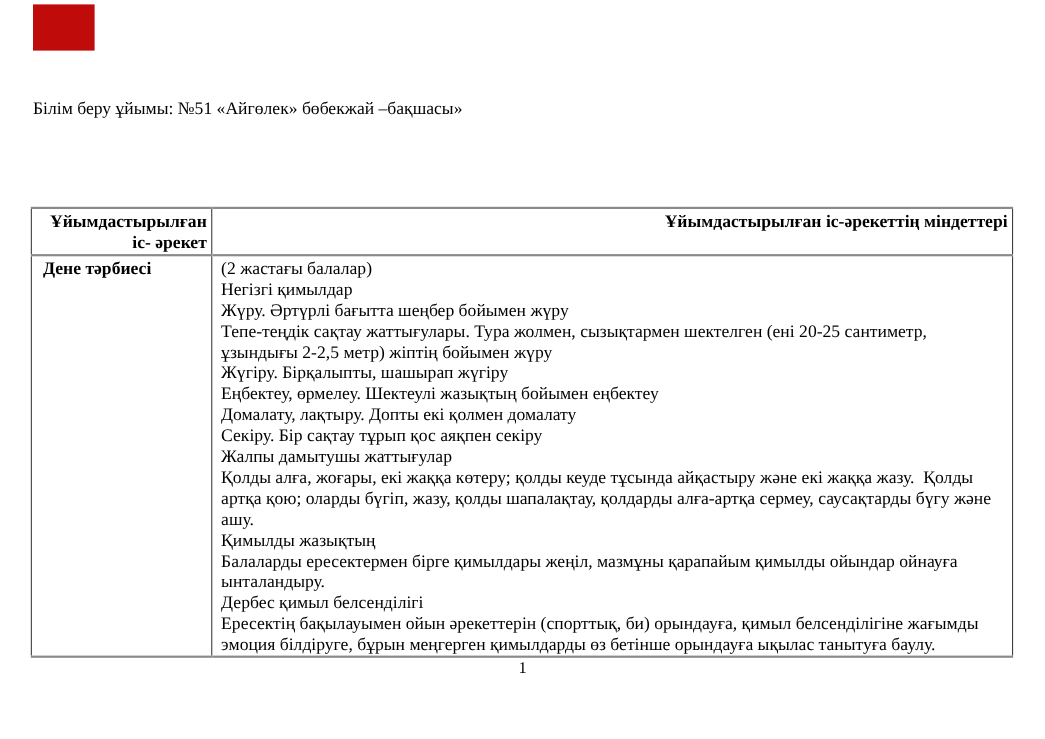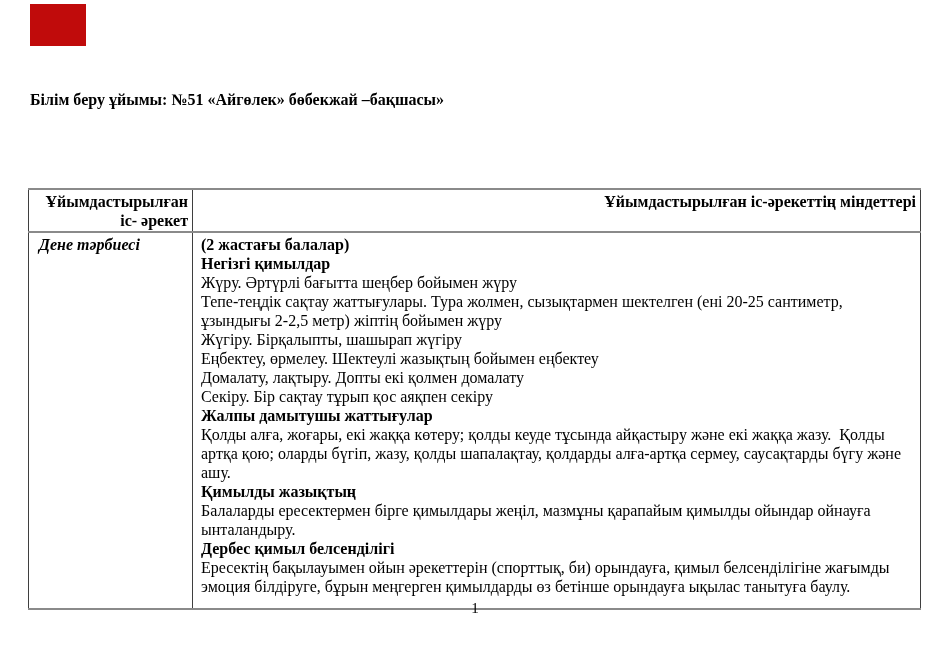--- a/index.html
+++ b/index.html
@@ -16,21 +16,21 @@
     position:absolute;
     left:30px; top:4px;
     width:56px; height:42px;
   }
   .doc-header {
     position:absolute;
     left:30px; top:90px; right:20px;
     font-size:16px; line-height:19px;
   }
   .hl { white-space:pre-wrap; }
-  .b { font-weight:bold; }
+  .b { font-weight:normal; }
   table.plan {
     position:absolute;
     left:28px; top:188px;
     width:892px;
     border-collapse:collapse;
     table-layout:fixed;
     font-size:16px; line-height:19px;
   }
   table.plan col.c1 { width:164px; }
   table.plan col.c2 { width:728px; }
@@ -45,23 +45,22 @@
     font-weight:bold;
     text-align:right;
     padding:2px 4px 1px 4px;
     height:41px;
   }
   td.activity {
     font-weight:bold;
     text-align:left;
     padding:2px 6px 0 10px;
     height:363px;
-    font-style:italic;
   }
-  td.tasks { padding:2px 6px 12px 8px; }
+  td.tasks { padding:2px 6px 0 8px; }
   .para { white-space:pre-wrap; }
   .page-number {
     position:absolute;
     left:0; top:600px; width:950px;
     text-align:center;
     font-size:15px; line-height:17px;
   }
 </style>
 </head>
 <body>

